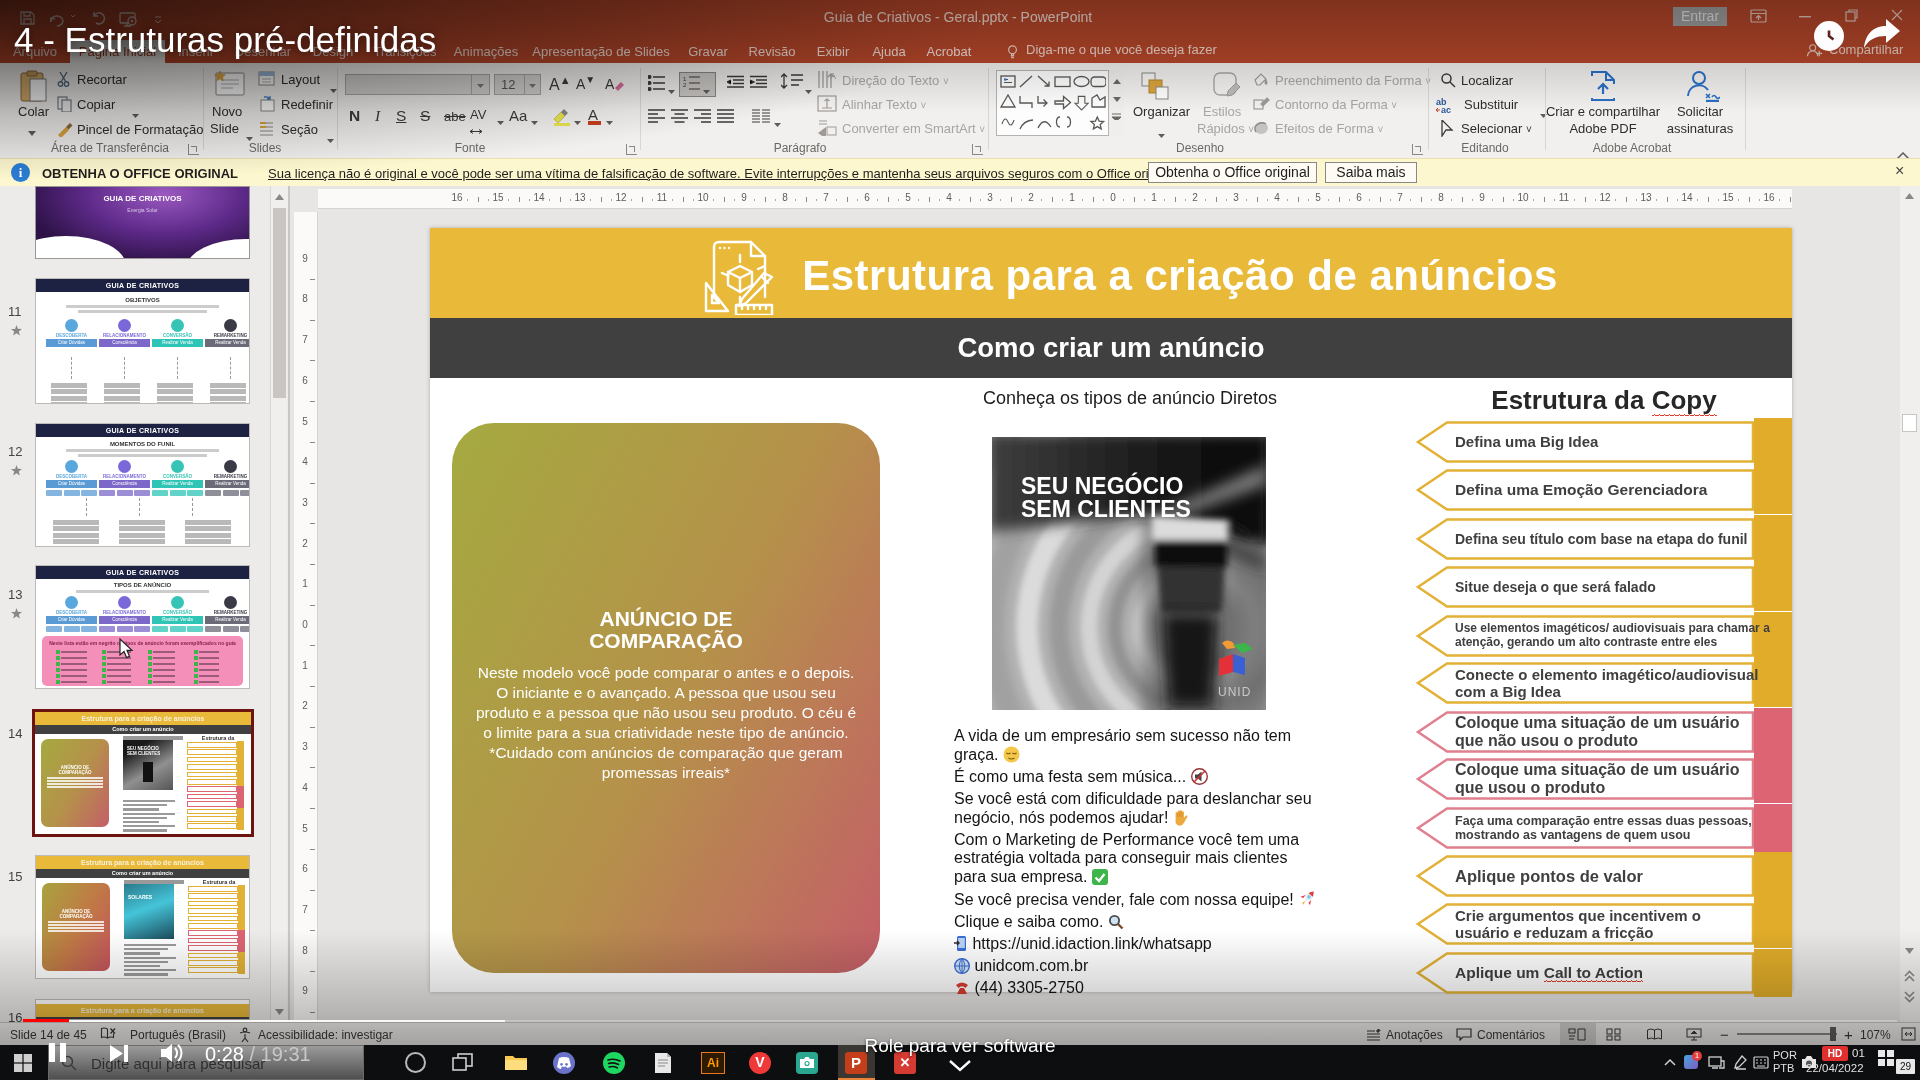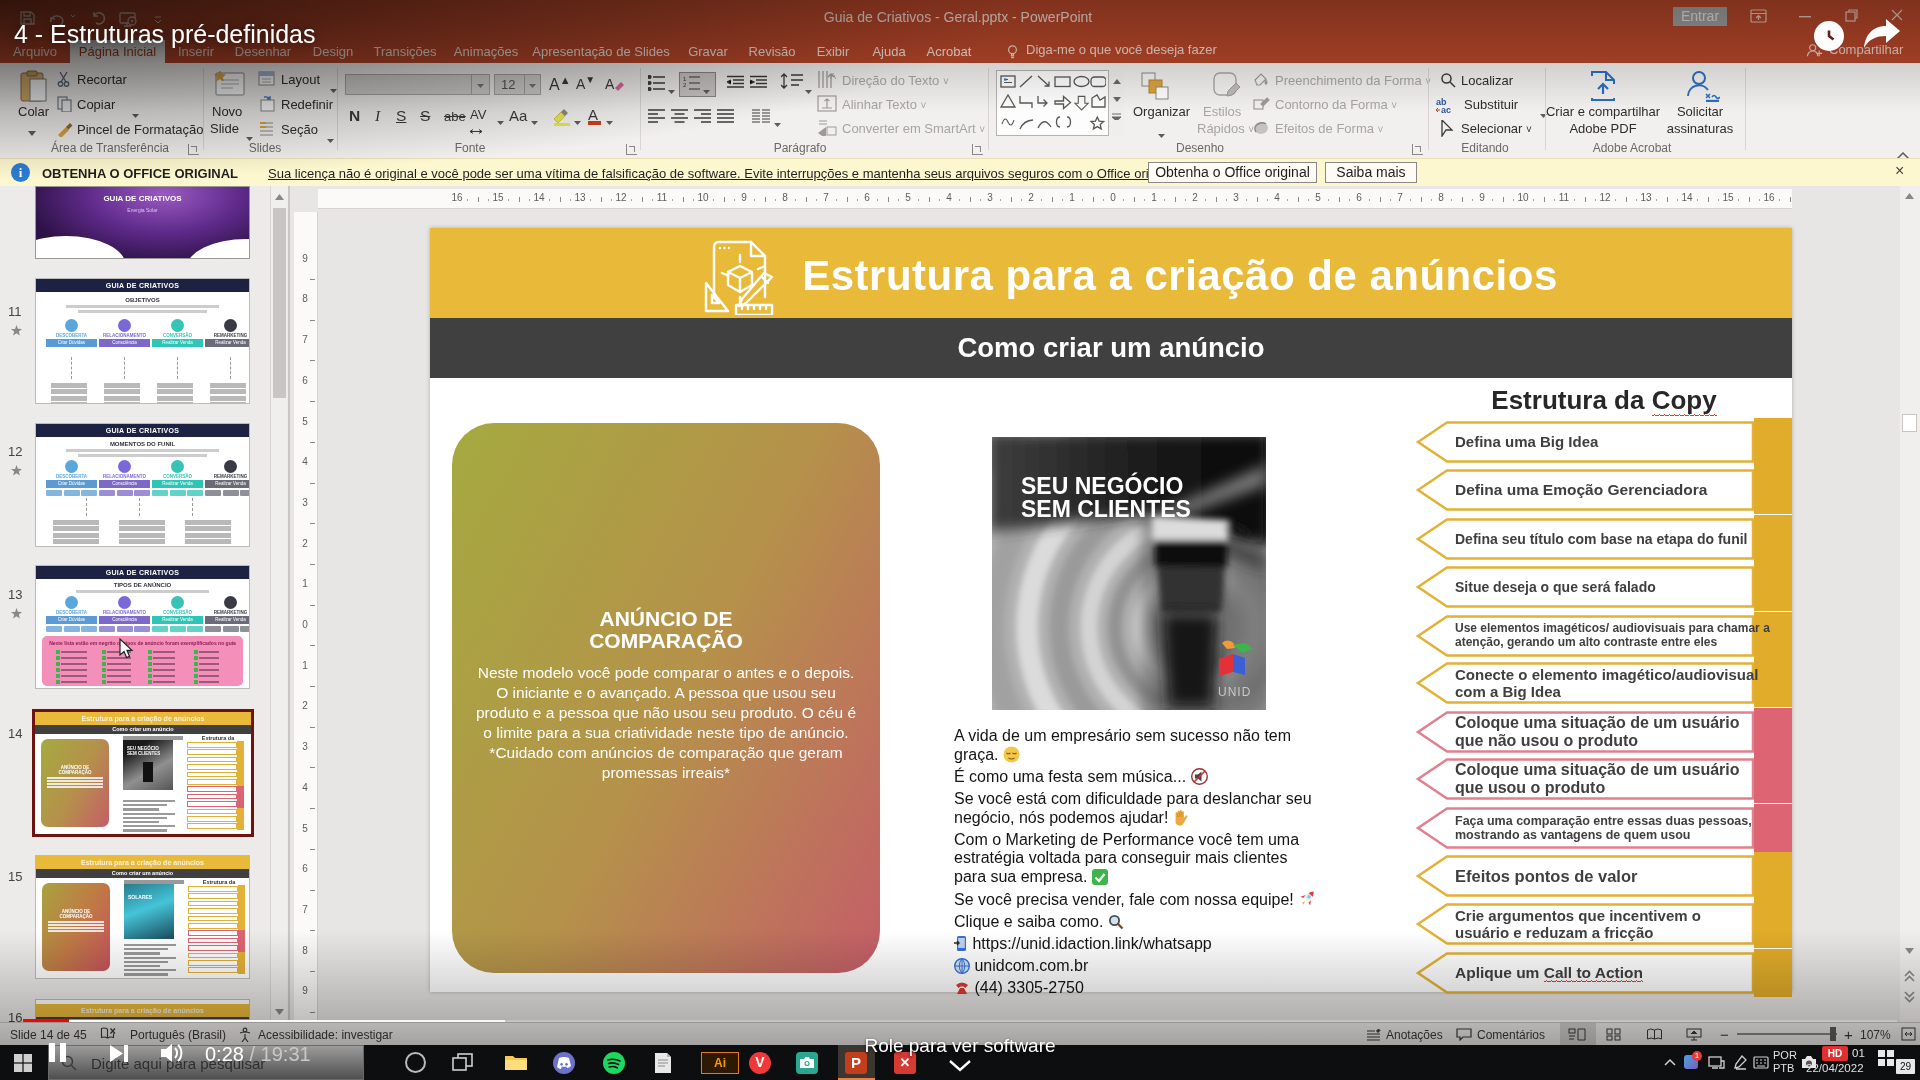--- a/index.html
+++ b/index.html
@@ -914,20 +914,21 @@
     <path d="M38 31 l12 6 v13 l-12 7-12-7 V37 z M26 37 l12 6 12-6 M38 43 v14"></path>
     <path d="M62 38 l8 4-26 26-7 3 3-7z M60 42 l6 6"></path>
     <path d="M4 76 L4 48 L26 76 z M10 68 v-8 l7 8z"></path>
     <path d="M34 70 h36 v10 h-36 z M40 70 v4 M46 70 v4 M52 70 v4 M58 70 v4 M64 70 v4"></path>
   </svg>
   <div class="abs" style="left:340px;top:24px;width:820px;text-align:center;font-size:42px;font-weight:bold;color:#fff;letter-spacing:.5px;">Estrutura para a criação de anúncios</div>
 
   <div class="abs" style="left:0;top:90px;width:1362px;height:60px;background:#404040;"></div>
   <div class="abs" style="left:381px;top:104px;width:600px;text-align:center;font-size:27.5px;font-weight:bold;color:#fff;">Como criar um anúncio</div>
 
+  <div class="abs" style="left:420px;top:160px;width:560px;text-align:center;font-size:18px;color:#1c1c1c;">Conheça os tipos de anúncio Diretos</div>
 
   <div class="abs" style="left:974px;top:157px;width:400px;text-align:center;font-size:26px;font-weight:bold;color:#272727;">Estrutura da <span class="squig">Copy</span></div>
 
   <div class="abs" style="left:22px;top:195px;width:428px;height:550px;border-radius:42px;background:linear-gradient(118deg,#a5aa40 0%,#b5914a 52%,#c45e68 100%);">
     <div class="abs" style="left:0;top:185px;width:428px;text-align:center;color:#fff;font-weight:bold;font-size:21px;line-height:22px;">ANÚNCIO DE<br>COMPARAÇÃO</div>
     <div class="abs" style="left:0;top:240px;width:428px;text-align:center;color:#fff;font-size:15.5px;line-height:20px;white-space:nowrap;">Neste modelo você pode comparar o antes e o depois.<br>O iniciante e o avançado. A pessoa que usou seu<br>produto e a pessoa que não usou seu produto. O céu é<br>o limite para a sua criatividade neste tipo de anúncio.<br>*Cuidado com anúncios de comparação que geram<br>promessas irreais*</div>
   </div>
 
   <div class="abs" style="left:562px;top:209px;width:274px;height:273px;overflow:hidden;">
     <svg width="274" height="273" viewBox="0 0 274 273">
@@ -1083,21 +1084,21 @@
       </svg>
       <div class="abs" style="left:1324px;top:576px;width:38px;height:48px;background:#dd6472;"></div>
       <div class="abs" style="left:1025px;top:580px;width:300px;height:40px;display:flex;align-items:center;">
         <div style="font-size:12.5px;line-height:14.374999999999998px;font-weight:bold;color:#3f3f3f;white-space:nowrap;">Faça uma comparação entre essas duas pessoas,<br>mostrando as vantagens de quem usou</div>
       </div>
       <svg class="abs" style="left:985px;top:627px" width="341" height="42" viewBox="0 0 341 42">
         <path d="M32 1.5 H338 V40.5 H32 L3 21z" fill="#fff" stroke="#e2b135" stroke-width="2.5"></path>
       </svg>
       <div class="abs" style="left:1324px;top:624px;width:38px;height:48px;background:#e0ac29;"></div>
       <div class="abs" style="left:1025px;top:628px;width:300px;height:40px;display:flex;align-items:center;">
-        <div style="font-size:16.5px;line-height:18.974999999999998px;font-weight:bold;color:#3f3f3f;white-space:nowrap;">Efeitos pontos de valor</div>
+        <div style="font-size:16.5px;line-height:18.974999999999998px;font-weight:bold;color:#3f3f3f;white-space:nowrap;">Aplique pontos de valor</div>
       </div>
       <svg class="abs" style="left:985px;top:675px" width="341" height="42" viewBox="0 0 341 42">
         <path d="M32 1.5 H338 V40.5 H32 L3 21z" fill="#fff" stroke="#e2b135" stroke-width="2.5"></path>
       </svg>
       <div class="abs" style="left:1324px;top:672px;width:38px;height:48px;background:#e0ac29;"></div>
       <div class="abs" style="left:1025px;top:676px;width:300px;height:40px;display:flex;align-items:center;">
         <div style="font-size:15px;line-height:17.25px;font-weight:bold;color:#3f3f3f;white-space:nowrap;">Crie argumentos que incentivem o<br>usuário e reduzam a fricção</div>
       </div>
       <svg class="abs" style="left:985px;top:724px" width="341" height="42" viewBox="0 0 341 42">
         <path d="M32 1.5 H338 V40.5 H32 L3 21z" fill="#fff" stroke="#e2b135" stroke-width="2.5"></path>
@@ -1201,21 +1202,21 @@
         <path d="M3 1 q5-2 10 0 l2 8 q-2 2-4 2 l-.7-1.6 q-2.3.8-4.6 0L5 12 q-2 0-4-2z M5.5 6 a1.4 1.4 0 1 0 .1 0 M10.5 6 a1.4 1.4 0 1 0 .1 0"></path>
       </svg></div>
   <div class="abs" style="left:603px;top:7px;width:22px;height:22px;border-radius:50%;background:#1ed760;"><svg style="margin:5px 0 0 4px" width="14" height="13" viewBox="0 0 14 13" fill="none" stroke="#111" stroke-width="1.6" stroke-linecap="round">
         <path d="M1 3 q6-2 12 1 M1.6 6.5 q5-1.6 10 1 M2.2 10 q4-1.2 8 .8"></path>
       </svg></div>
   <svg class="abs" style="left:653px;top:7px" width="20" height="22" viewBox="0 0 20 22">
       <path d="M2 1 h12 l4 4 v16 H2z" fill="#e8e8e8"></path>
       <path d="M14 1 l4 4 h-4z" fill="#b5b5b5"></path>
       <path d="M5 8 h10 M5 11 h10 M5 14 h7" stroke="#8a8a8a"></path>
     </svg>
-  <div class="abs" style="left:701px;top:7px;width:38px;height:22px;background:#2e1a00;border:1px solid #e87722;color:#ff9a00;font-size:12px;font-weight:bold;text-align:center;line-height:20px;">Ai</div>
+  <div class="abs" style="left:701px;top:7px;width:24px;height:22px;background:#2e1a00;border:1px solid #e87722;color:#ff9a00;font-size:12px;font-weight:bold;text-align:center;line-height:20px;">Ai</div>
   <div class="abs" style="left:749px;top:7px;width:22px;height:22px;border-radius:50%;background:#ef3939;color:#fff;font-size:14px;font-weight:bold;text-align:center;line-height:21px;">V</div>
   <div class="abs" style="left:796px;top:7px;width:22px;height:22px;border-radius:4px;background:#2aa790;"><svg style="margin:5px 0 0 4px" width="14" height="11" viewBox="0 0 14 11" fill="#fff">
         <path d="M0 2 h4 l1.5-2 h3 L10 2 h4 v9 H0z"></path>
         <circle cx="7" cy="6.5" r="2.6" fill="#2aa790"></circle>
         <circle cx="7" cy="6.5" r="1.4" fill="#fff"></circle>
       </svg></div>
   <div class="abs" style="left:838px;top:0;width:37px;height:35px;background:#3a3632;border-bottom:2px solid #e8833a;"></div>
   <div class="abs" style="left:845px;top:7px;width:22px;height:22px;background:#c43e1c;border-radius:3px;color:#fff;font-size:15px;font-weight:bold;text-align:center;line-height:21px;">P</div>
   <div class="abs" style="left:894px;top:7px;width:22px;height:22px;background:#d63b33;border-radius:3px;color:#fff;font-size:13px;font-weight:bold;text-align:center;line-height:21px;">✕</div>
   
@@ -1249,21 +1250,21 @@
       <rect y="9" width="7" height="7"></rect>
       <rect x="9" y="9" width="7" height="7"></rect>
     </svg>
   <div class="abs" style="left:1896px;top:14px;width:19px;height:15px;background:#e8e8e8;color:#111;font-size:10px;text-align:center;line-height:15px;border-radius:1px;">29</div>
 </div>
 
 <div class="abs" style="left:0;top:0;width:1920px;height:112px;background:linear-gradient(to bottom,rgba(0,0,0,.30),rgba(0,0,0,0));pointer-events:none;"></div>
 <div class="abs" style="left:0;top:0;width:1400px;height:240px;background:radial-gradient(ellipse 1400px 250px at 0% 0%,rgba(0,0,0,.62),rgba(0,0,0,0) 72%);pointer-events:none;"></div>
 <div class="abs" style="left:0;top:930px;width:1920px;height:115px;background:linear-gradient(to bottom,rgba(0,0,0,0),rgba(0,0,0,.24) 80%,rgba(0,0,0,.32));pointer-events:none;"></div>
 
-<div class="abs" style="left:14px;top:20px;font-size:25px;color:#fff;text-shadow:0 0 8px rgba(0,0,0,.5);">4 - Estruturas pré-definidas</div>
+<div class="abs" style="left:14px;top:20px;font-size:35px;color:#fff;text-shadow:0 0 8px rgba(0,0,0,.5);">4 - Estruturas pré-definidas</div>
 <div class="abs" style="left:1814px;top:21px;width:30px;height:30px;border-radius:50%;background:#fdfdfd;">
   <svg style="margin:6px" width="18" height="18" viewBox="0 0 18 18" fill="none" stroke="#5b2420" stroke-width="2.6">
       <path d="M9 3.5 V9 l4.5 3.5"></path>
     </svg>
 </div>
 <svg class="abs" style="left:1864px;top:19px" width="36" height="31" viewBox="0 0 36 31">
     <path d="M22 0 l14 12-14 12 v-7 C12 17 5 20 0 29 1 17 8 7 22 7z" fill="#fdfdfd"></path>
   </svg>
 <div class="abs" style="left:23px;top:1019px;width:46px;height:3px;background:#f00;"></div>
 <div class="abs" style="left:69px;top:1020px;width:436px;height:2px;background:rgba(255,255,255,.9);"></div>

